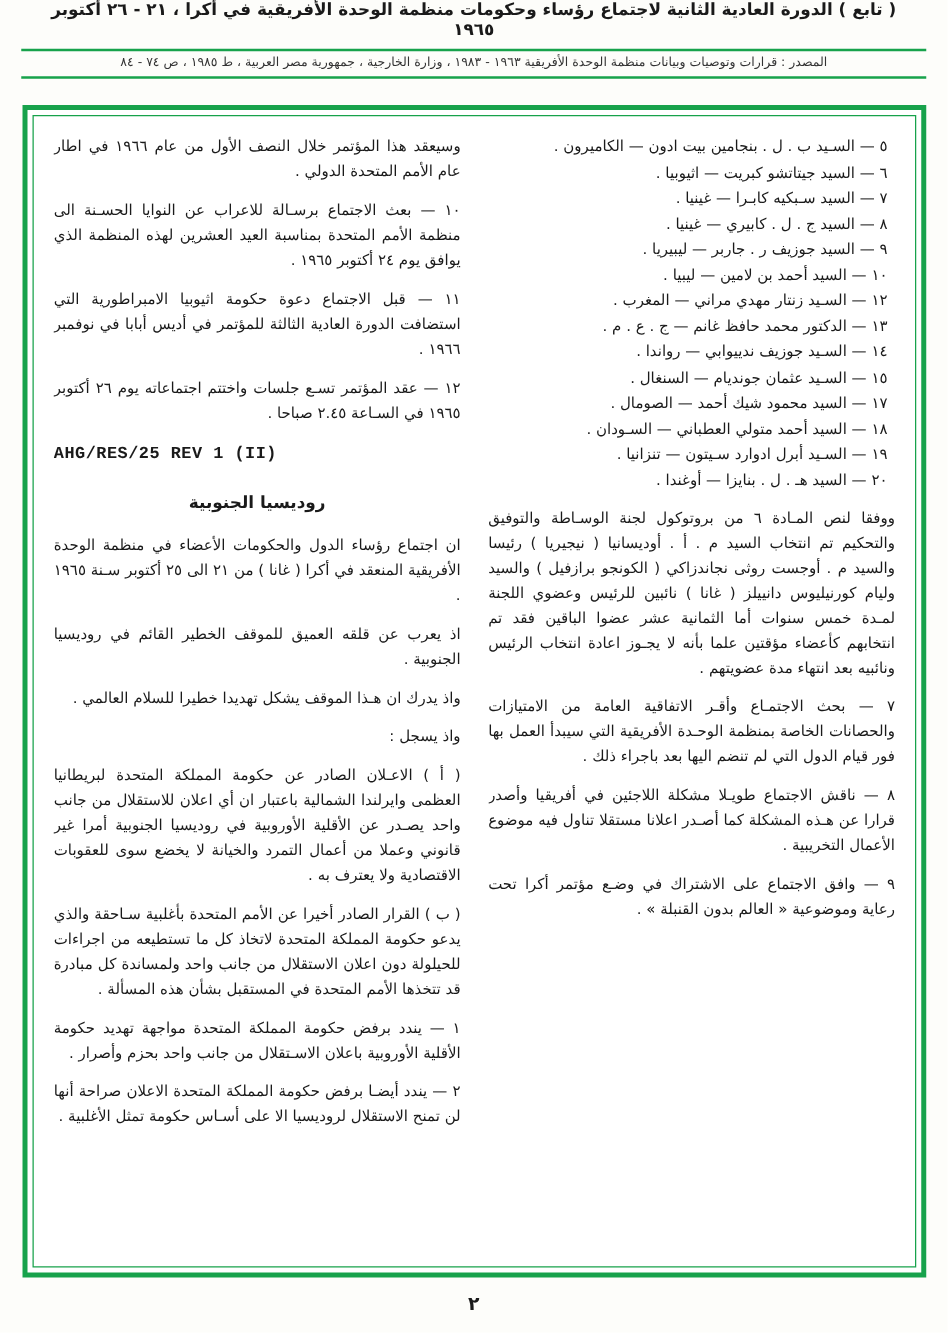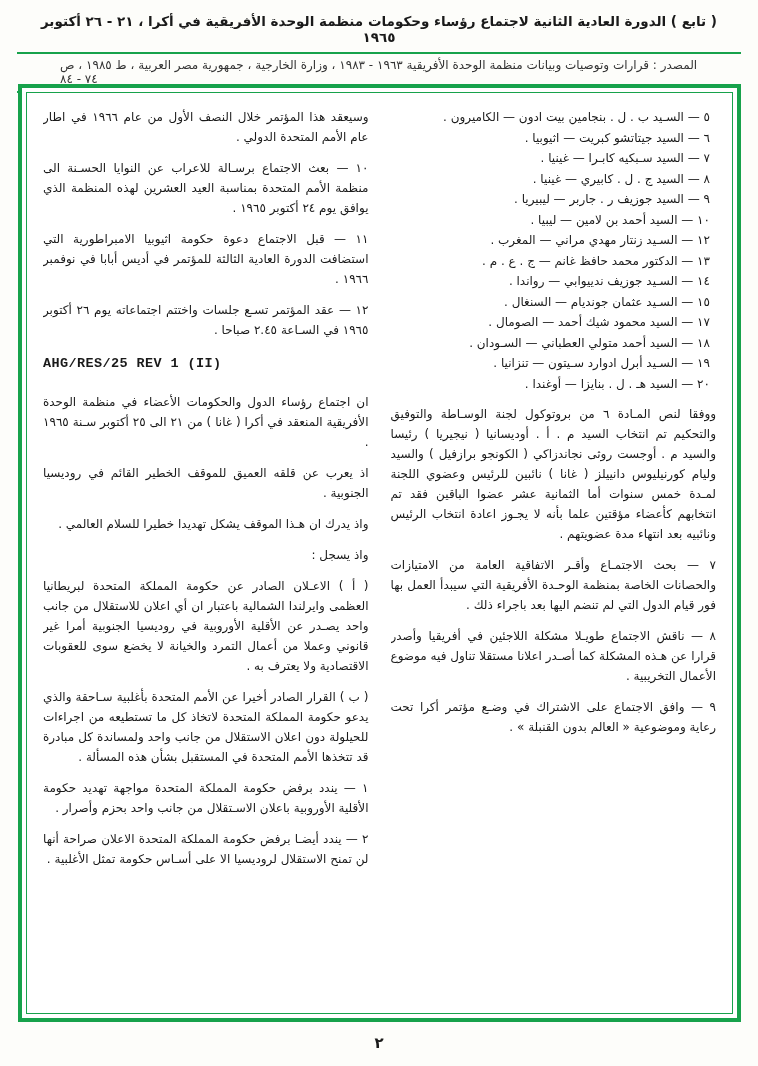--- a/index.html
+++ b/index.html
@@ -5,38 +5,38 @@
   * { margin:0; padding:0; box-sizing:border-box; }
   html,body { width:758px; height:1066px; }
   body {
     background:#fdfdfa;
     font-family:"DejaVu Sans", sans-serif;
     color:#1a1a1a;
     position:relative;
     overflow:hidden;
   }
   
-  .header { padding-top:13px; }
+  .header { }
   .header-title {
     direction:rtl;
     text-align:center;
     font-weight:700;
     font-size:13.5px;
     padding:0 40px;
     margin-bottom:7px;
   }
   .rule {
     height:2px;
     background:var(--green);
     margin:0 17px;
   }
   .header-source {
     direction:rtl;
-    text-align:left;
-    font-size:12px;
+    text-align:center;
+    font-size:10px;
     color:#333;
     margin:4px 60px 5px;
   }
   
   .frame {
     position:absolute;
     left:18px; top:84px;
     width:723px; height:938px;
     border:4px solid var(--green);
     padding:4px;
@@ -133,20 +133,21 @@
         <p class="para">٨ — ناقش الاجتماع طويـلا مشكلة اللاجئين في أفريقيا وأصدر قرارا عن هـذه المشكلة كما أصـدر اعلانا مستقلا تناول فيه موضوع الأعمال التخريبية .</p>
         <p class="para">٩ — وافق الاجتماع على الاشتراك في وضـع مؤتمر أكرا تحت رعاية وموضوعية « العالم بدون القنبلة » .</p>
       </div>
 
       <div class="col">
         <p class="para">وسيعقد هذا المؤتمر خلال النصف الأول من عام ١٩٦٦ في اطار عام الأمم المتحدة الدولي .</p>
         <p class="para">١٠ — بعث الاجتماع برسـالة للاعراب عن النوايا الحسـنة الى منظمة الأمم المتحدة بمناسبة العيد العشرين لهذه المنظمة الذي يوافق يوم ٢٤ أكتوبر ١٩٦٥ .</p>
         <p class="para">١١ — قبل الاجتماع دعوة حكومة اثيوبيا الامبراطورية التي استضافت الدورة العادية الثالثة للمؤتمر في أديس أبابا في نوفمبر ١٩٦٦ .</p>
         <p class="para">١٢ — عقد المؤتمر تسـع جلسات واختتم اجتماعاته يوم ٢٦ أكتوبر ١٩٦٥ في السـاعة ٢.٤٥ صباحا .</p>
         <div class="doc-ref">AHG/RES/25 REV 1 (II)</div>
+        <div class="section-title">روديسيا الجنوبية</div>
         <p class="para">ان اجتماع رؤساء الدول والحكومات الأعضاء في منظمة الوحدة الأفريقية المنعقد في أكرا ( غانا ) من ٢١ الى ٢٥ أكتوبر سـنة ١٩٦٥ .</p>
         <p class="para">اذ يعرب عن قلقه العميق للموقف الخطير القائم في روديسيا الجنوبية .</p>
         <p class="para">واذ يدرك ان هـذا الموقف يشكل تهديدا خطيرا للسلام العالمي .</p>
         <p class="para">واذ يسجل :</p>
         <p class="para">( أ ) الاعـلان الصادر عن حكومة المملكة المتحدة لبريطانيا العظمى وايرلندا الشمالية باعتبار ان أي اعلان للاستقلال من جانب واحد يصـدر عن الأقلية الأوروبية في روديسيا الجنوبية أمرا غير قانوني وعملا من أعمال التمرد والخيانة لا يخضع سوى للعقوبات الاقتصادية ولا يعترف به .</p>
         <p class="para">( ب ) القرار الصادر أخيرا عن الأمم المتحدة بأغلبية سـاحقة والذي يدعو حكومة المملكة المتحدة لاتخاذ كل ما تستطيعه من اجراءات للحيلولة دون اعلان الاستقلال من جانب واحد ولمساندة كل مبادرة قد تتخذها الأمم المتحدة في المستقبل بشأن هذه المسألة .</p>
         <p class="para">١ — يندد برفض حكومة المملكة المتحدة مواجهة تهديد حكومة الأقلية الأوروبية باعلان الاسـتقلال من جانب واحد بحزم وأصرار .</p>
         <p class="para">٢ — يندد أيضـا برفض حكومة المملكة المتحدة الاعلان صراحة أنها لن تمنح الاستقلال لروديسيا الا على أسـاس حكومة تمثل الأغلبية .</p>
       </div>
 

